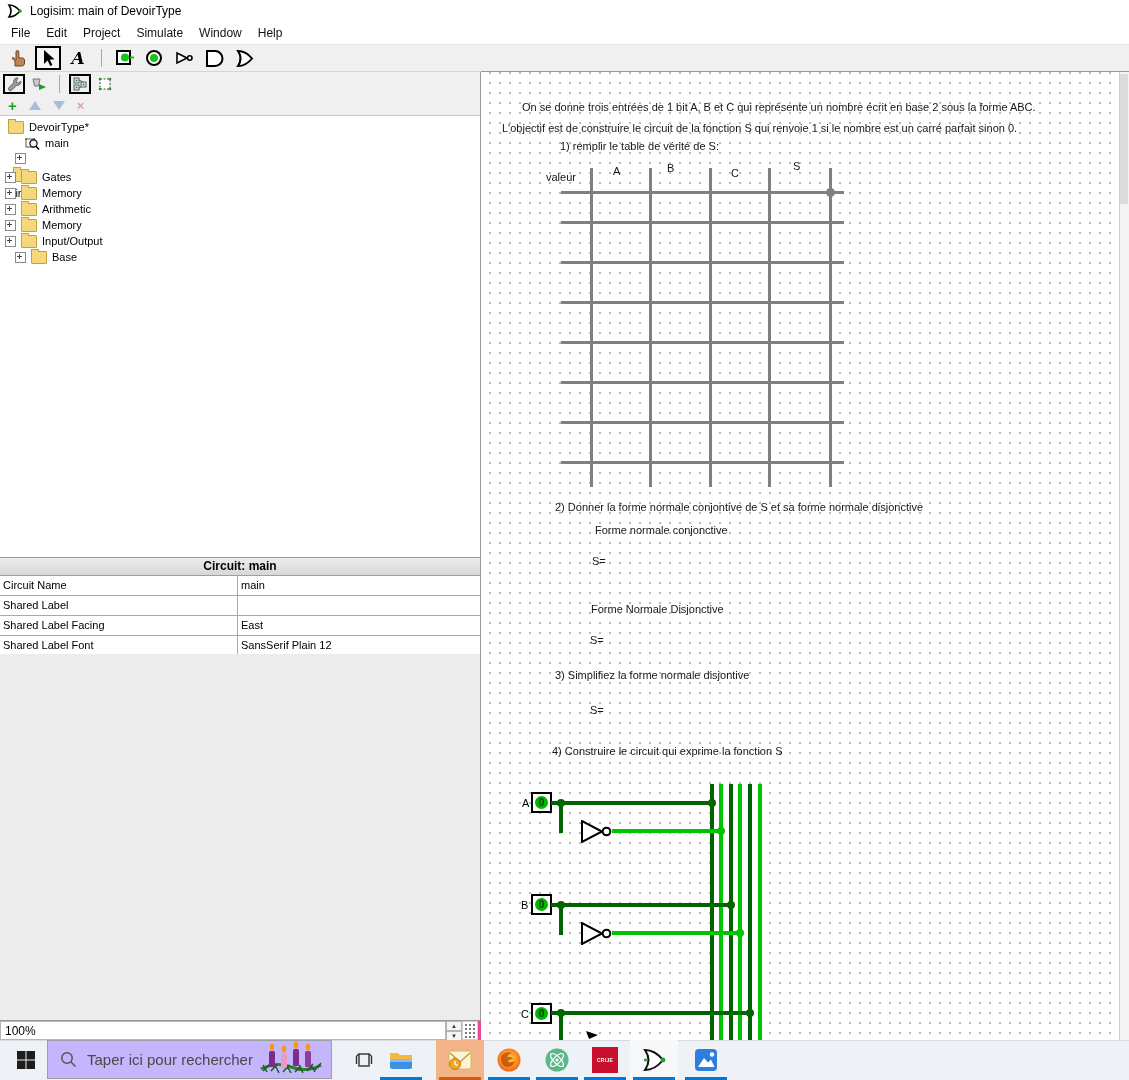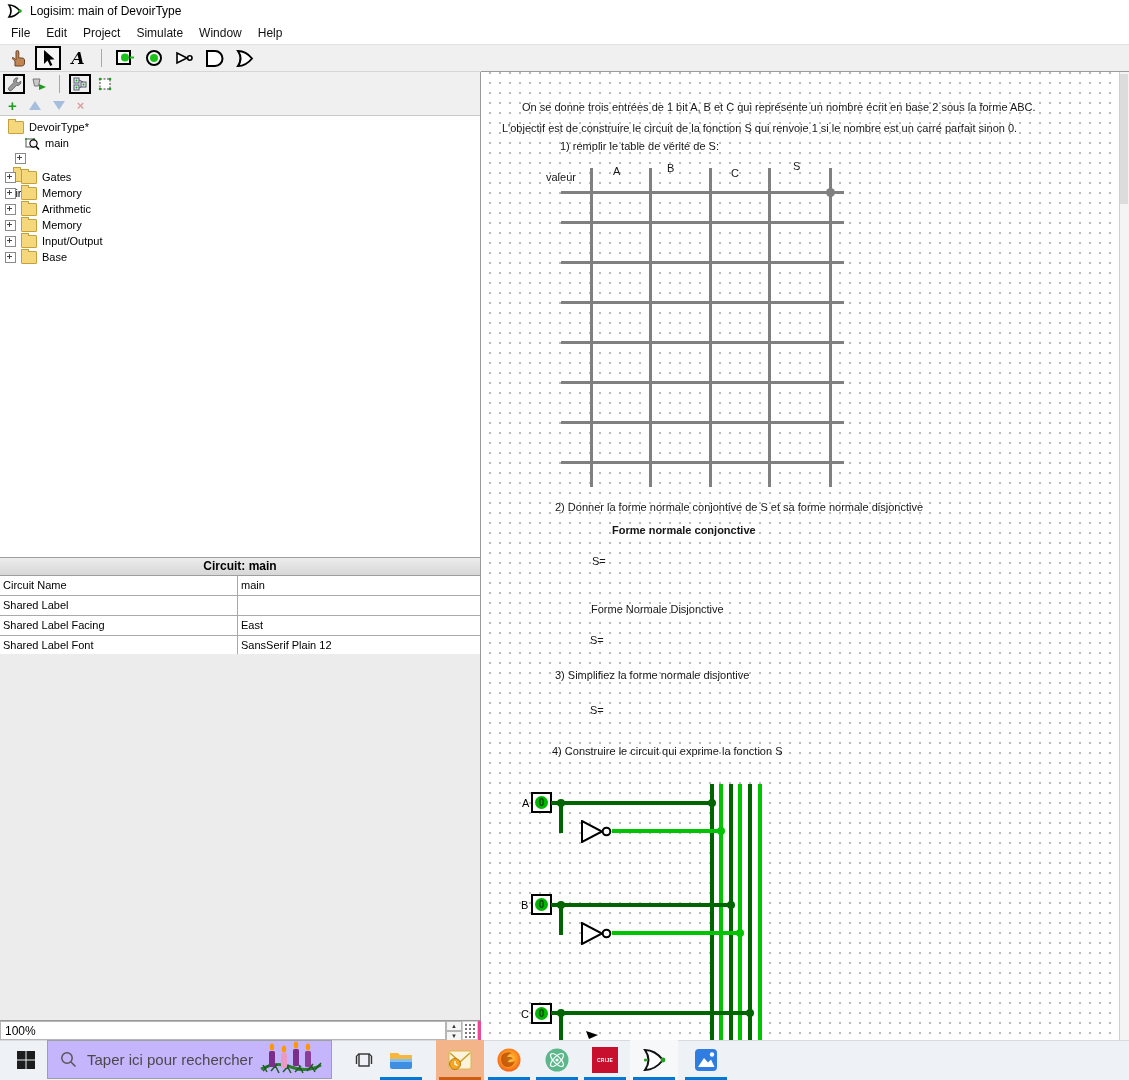--- a/index.html
+++ b/index.html
@@ -224,21 +224,21 @@
     <div class="trow" style="left:5px;top:101px;">
       <span class="plusbox"></span>
       <span class="folder"></span>
       <span>Memory</span>
     </div>
     <div class="trow" style="left:5px;top:117px;">
       <span class="plusbox"></span>
       <span class="folder"></span>
       <span>Input/Output</span>
     </div>
-    <div class="trow" style="left:5px;top:133px;">
+    <div class="trow" style="left:15px;top:133px;">
       <span class="plusbox"></span>
       <span class="folder"></span>
       <span>Base</span>
     </div>
   </div>
 
   <div id="attrs">
     <div class="hdr">Circuit: main</div>
     <div class="arow">
       <span class="lbl">Circuit Name</span>
@@ -291,21 +291,21 @@
     <div class="w" style="left: 80px; top: 149px; width: 283px; height: 3px; background-color: rgb(128, 128, 128);"></div>
     <div class="w" style="left: 80px; top: 189px; width: 283px; height: 3px; background-color: rgb(128, 128, 128);"></div>
     <div class="w" style="left: 80px; top: 229px; width: 283px; height: 3px; background-color: rgb(128, 128, 128);"></div>
     <div class="w" style="left: 80px; top: 269px; width: 283px; height: 3px; background-color: rgb(128, 128, 128);"></div>
     <div class="w" style="left: 80px; top: 309px; width: 283px; height: 3px; background-color: rgb(128, 128, 128);"></div>
     <div class="w" style="left: 80px; top: 349px; width: 283px; height: 3px; background-color: rgb(128, 128, 128);"></div>
     <div class="w" style="left: 80px; top: 389px; width: 283px; height: 3px; background-color: rgb(128, 128, 128);"></div>
     <div class="dot" style="left: 345px; top: 116px; background-color: rgb(128, 128, 128);"></div>
 
     <span class="ctext" style="left:74px;top:429px;">2) Donner la forme normale conjontive de S et sa forme normale disjonctive</span>
-    <span class="ctext" style="left:131px;top:452px;font-weight:bold;">Forme normale conjonctive</span>
+    <span class="ctext" style="left:114px;top:452px;">Forme normale conjonctive</span>
     <span class="ctext" style="left:111px;top:483px;">S=</span>
     <span class="ctext" style="left:110px;top:531px;">Forme Normale Disjonctive</span>
     <span class="ctext" style="left:109px;top:562px;">S=</span>
     <span class="ctext" style="left:74px;top:597px;">3) Simplifiez la forme normale disjontive</span>
     <span class="ctext" style="left:109px;top:632px;">S=</span>
     <span class="ctext" style="left:71px;top:673px;">4) Construire le circuit qui exprime la fonction S</span>
 
     <div class="w" style="left: 229px; top: 712px; width: 4px; height: 256px; background-color: rgb(0, 100, 0);"></div>
     <div class="w" style="left: 238px; top: 712px; width: 4px; height: 256px; background-color: rgb(0, 196, 0);"></div>
     <div class="w" style="left: 248px; top: 712px; width: 4px; height: 256px; background-color: rgb(0, 100, 0);"></div>

